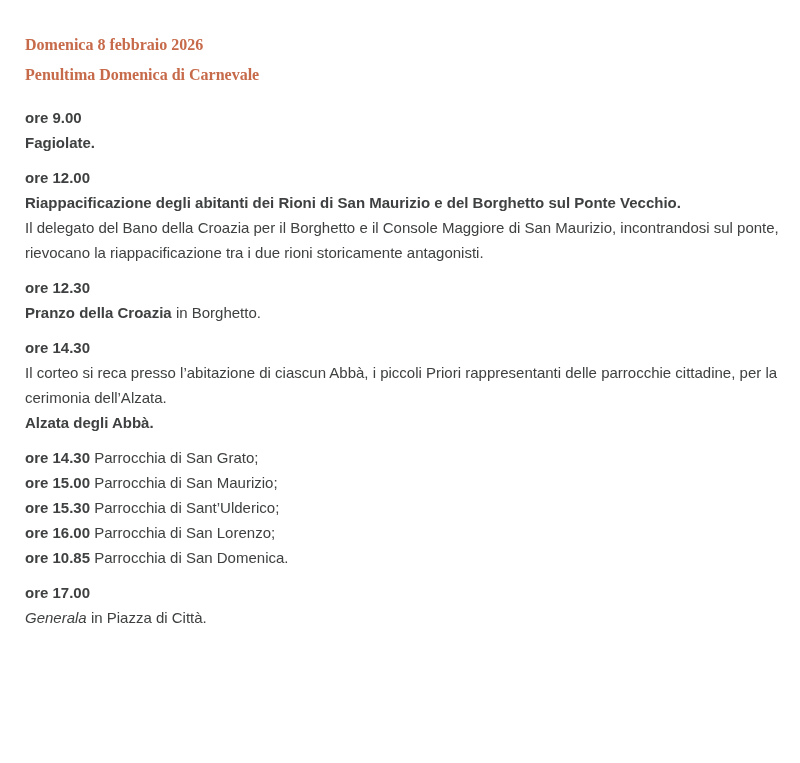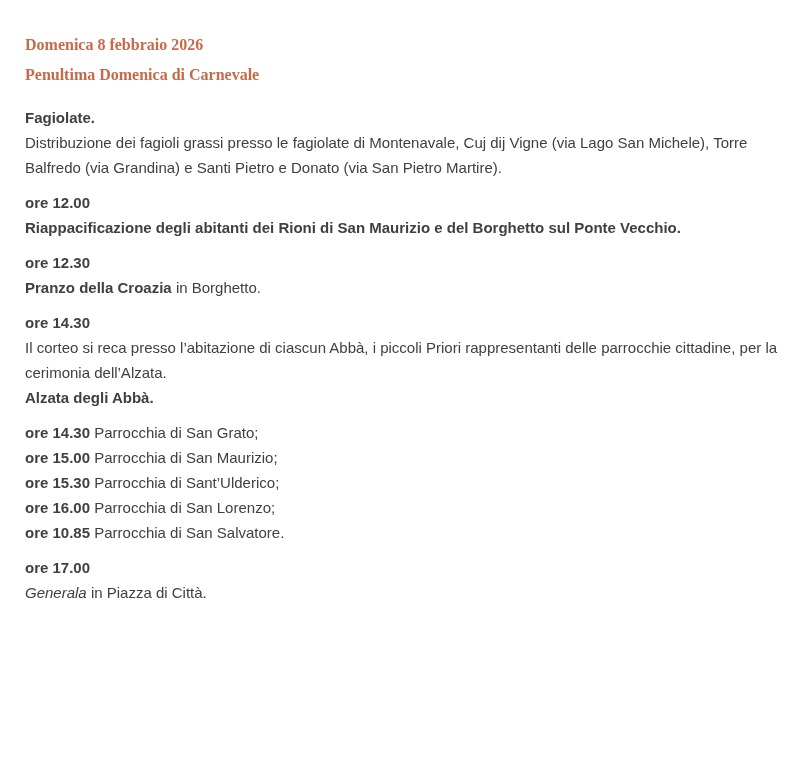--- a/index.html
+++ b/index.html
@@ -41,41 +41,42 @@
 </head>
 <body>
 
 <main class="page">
   <h1 class="title">
     <span class="title-line">Domenica 8 febbraio 2026</span>
     <span class="title-line">Penultima Domenica di Carnevale</span>
   </h1>
   <section id="event-list">
       <div class="event">
+        <p class="seg-bold">ore 9.00</p>
         <p><span class="seg-bold">Fagiolate.</span></p>
-        <p><span class="seg-regular">Distribuzione dei fagioli grassi presso le fagiolate di Montenavale, Cuj dij Vigne (via Lago San Michele), Torre Balfredo (via Grandina) e Santi Pietro e Donato (via San Pietro Martire).</span></p>
       </div>
       <div class="event">
         <p class="seg-bold">ore 12.00</p>
         <p><span class="seg-bold">Riappacificazione degli abitanti dei Rioni di San Maurizio e del Borghetto sul Ponte Vecchio.</span></p>
+        <p><span class="seg-regular">Il delegato del Bano della Croazia per il Borghetto e il Console Maggiore di San Maurizio, incontrandosi sul ponte, rievocano la riappacificazione tra i due rioni storicamente antagonisti.</span></p>
       </div>
       <div class="event">
         <p class="seg-bold">ore 12.30</p>
         <p><span class="seg-bold">Pranzo della Croazia</span><span class="seg-regular"> in Borghetto.</span></p>
       </div>
       <div class="event">
         <p class="seg-bold">ore 14.30</p>
         <p><span class="seg-regular">Il corteo si reca presso l’abitazione di ciascun Abbà, i piccoli Priori rappresentanti delle parrocchie cittadine, per la cerimonia dell’Alzata.</span></p>
         <p><span class="seg-bold">Alzata degli Abbà.</span></p>
       </div>
       <div class="event">
         <p><span class="seg-bold">ore 14.30</span><span class="seg-regular"> Parrocchia di San Grato;</span></p>
         <p><span class="seg-bold">ore 15.00</span><span class="seg-regular"> Parrocchia di San Maurizio;</span></p>
         <p><span class="seg-bold">ore 15.30</span><span class="seg-regular"> Parrocchia di Sant’Ulderico;</span></p>
         <p><span class="seg-bold">ore 16.00</span><span class="seg-regular"> Parrocchia di San Lorenzo;</span></p>
-        <p><span class="seg-bold">ore 10.85</span><span class="seg-regular"> Parrocchia di San Salvatore.</span></p>
+        <p><span class="seg-bold">ore 10.85</span><span class="seg-regular"> Parrocchia di San Domenica.</span></p>
       </div>
       <div class="event">
         <p class="seg-bold">ore 17.00</p>
         <p><span class="seg-bold-italic">Generala</span><span class="seg-regular"> in Piazza di Città.</span></p>
       </div>
     </section>
 </main>
 
 </body></html>

